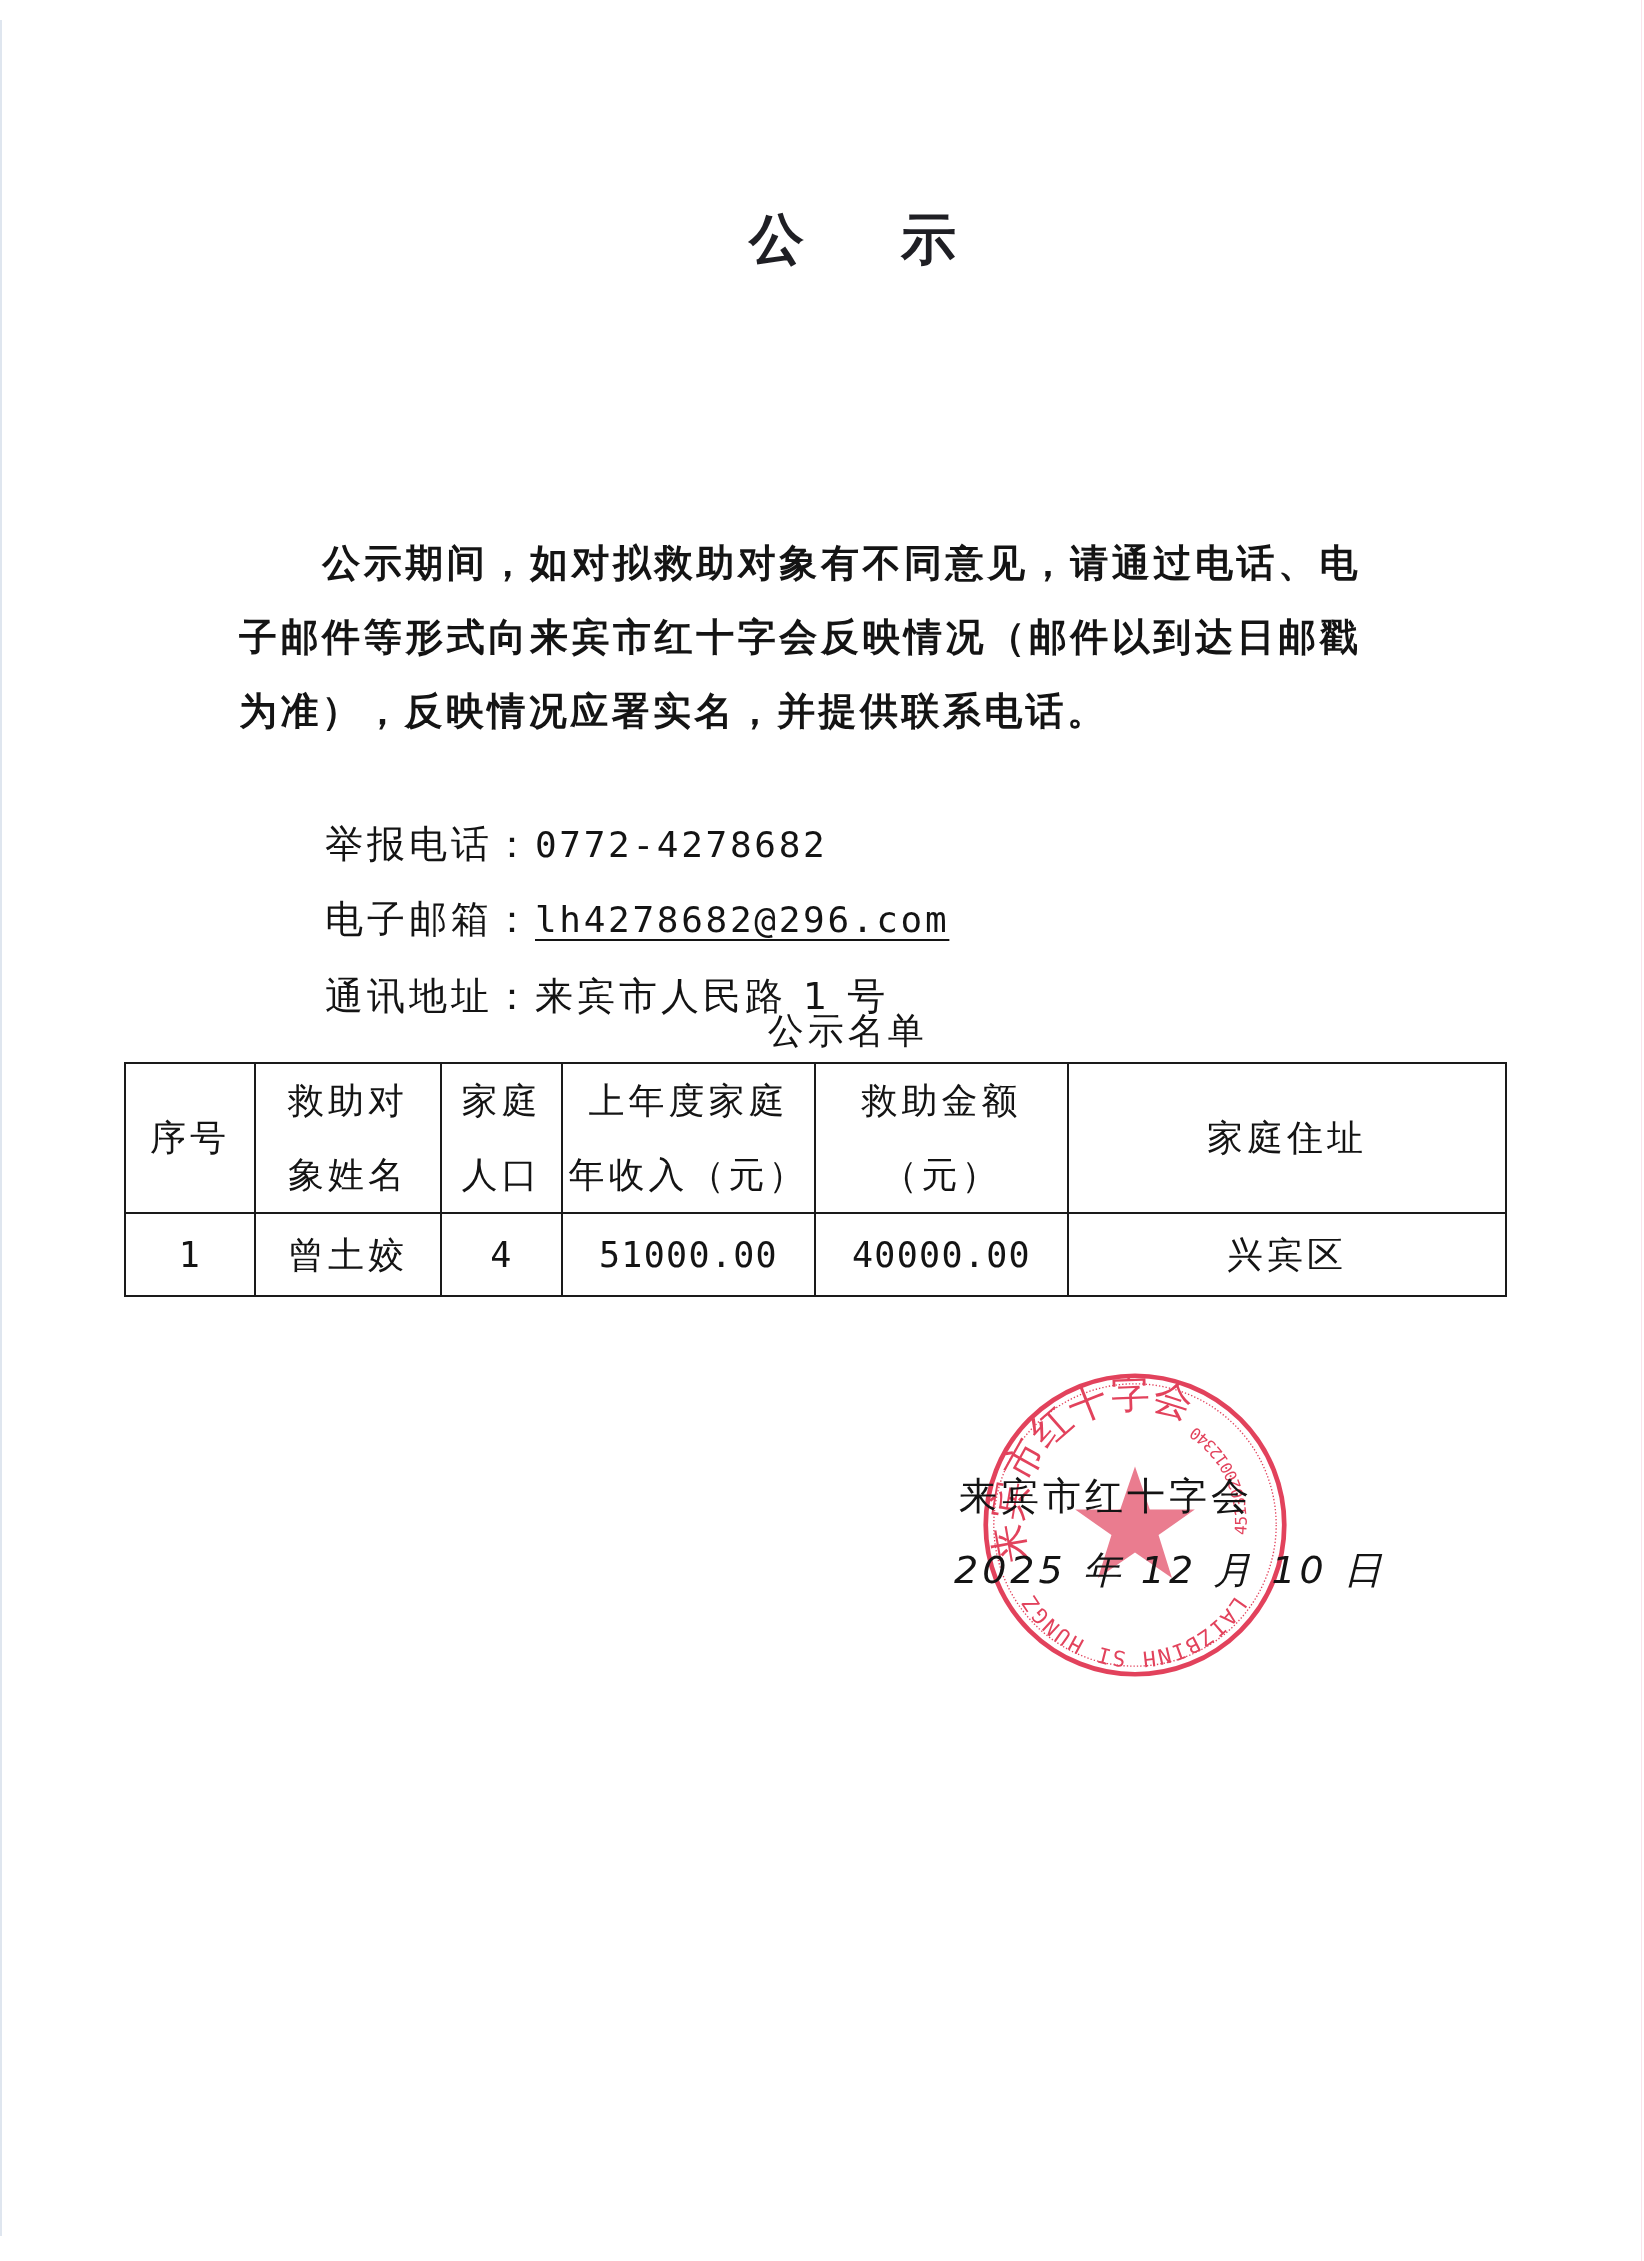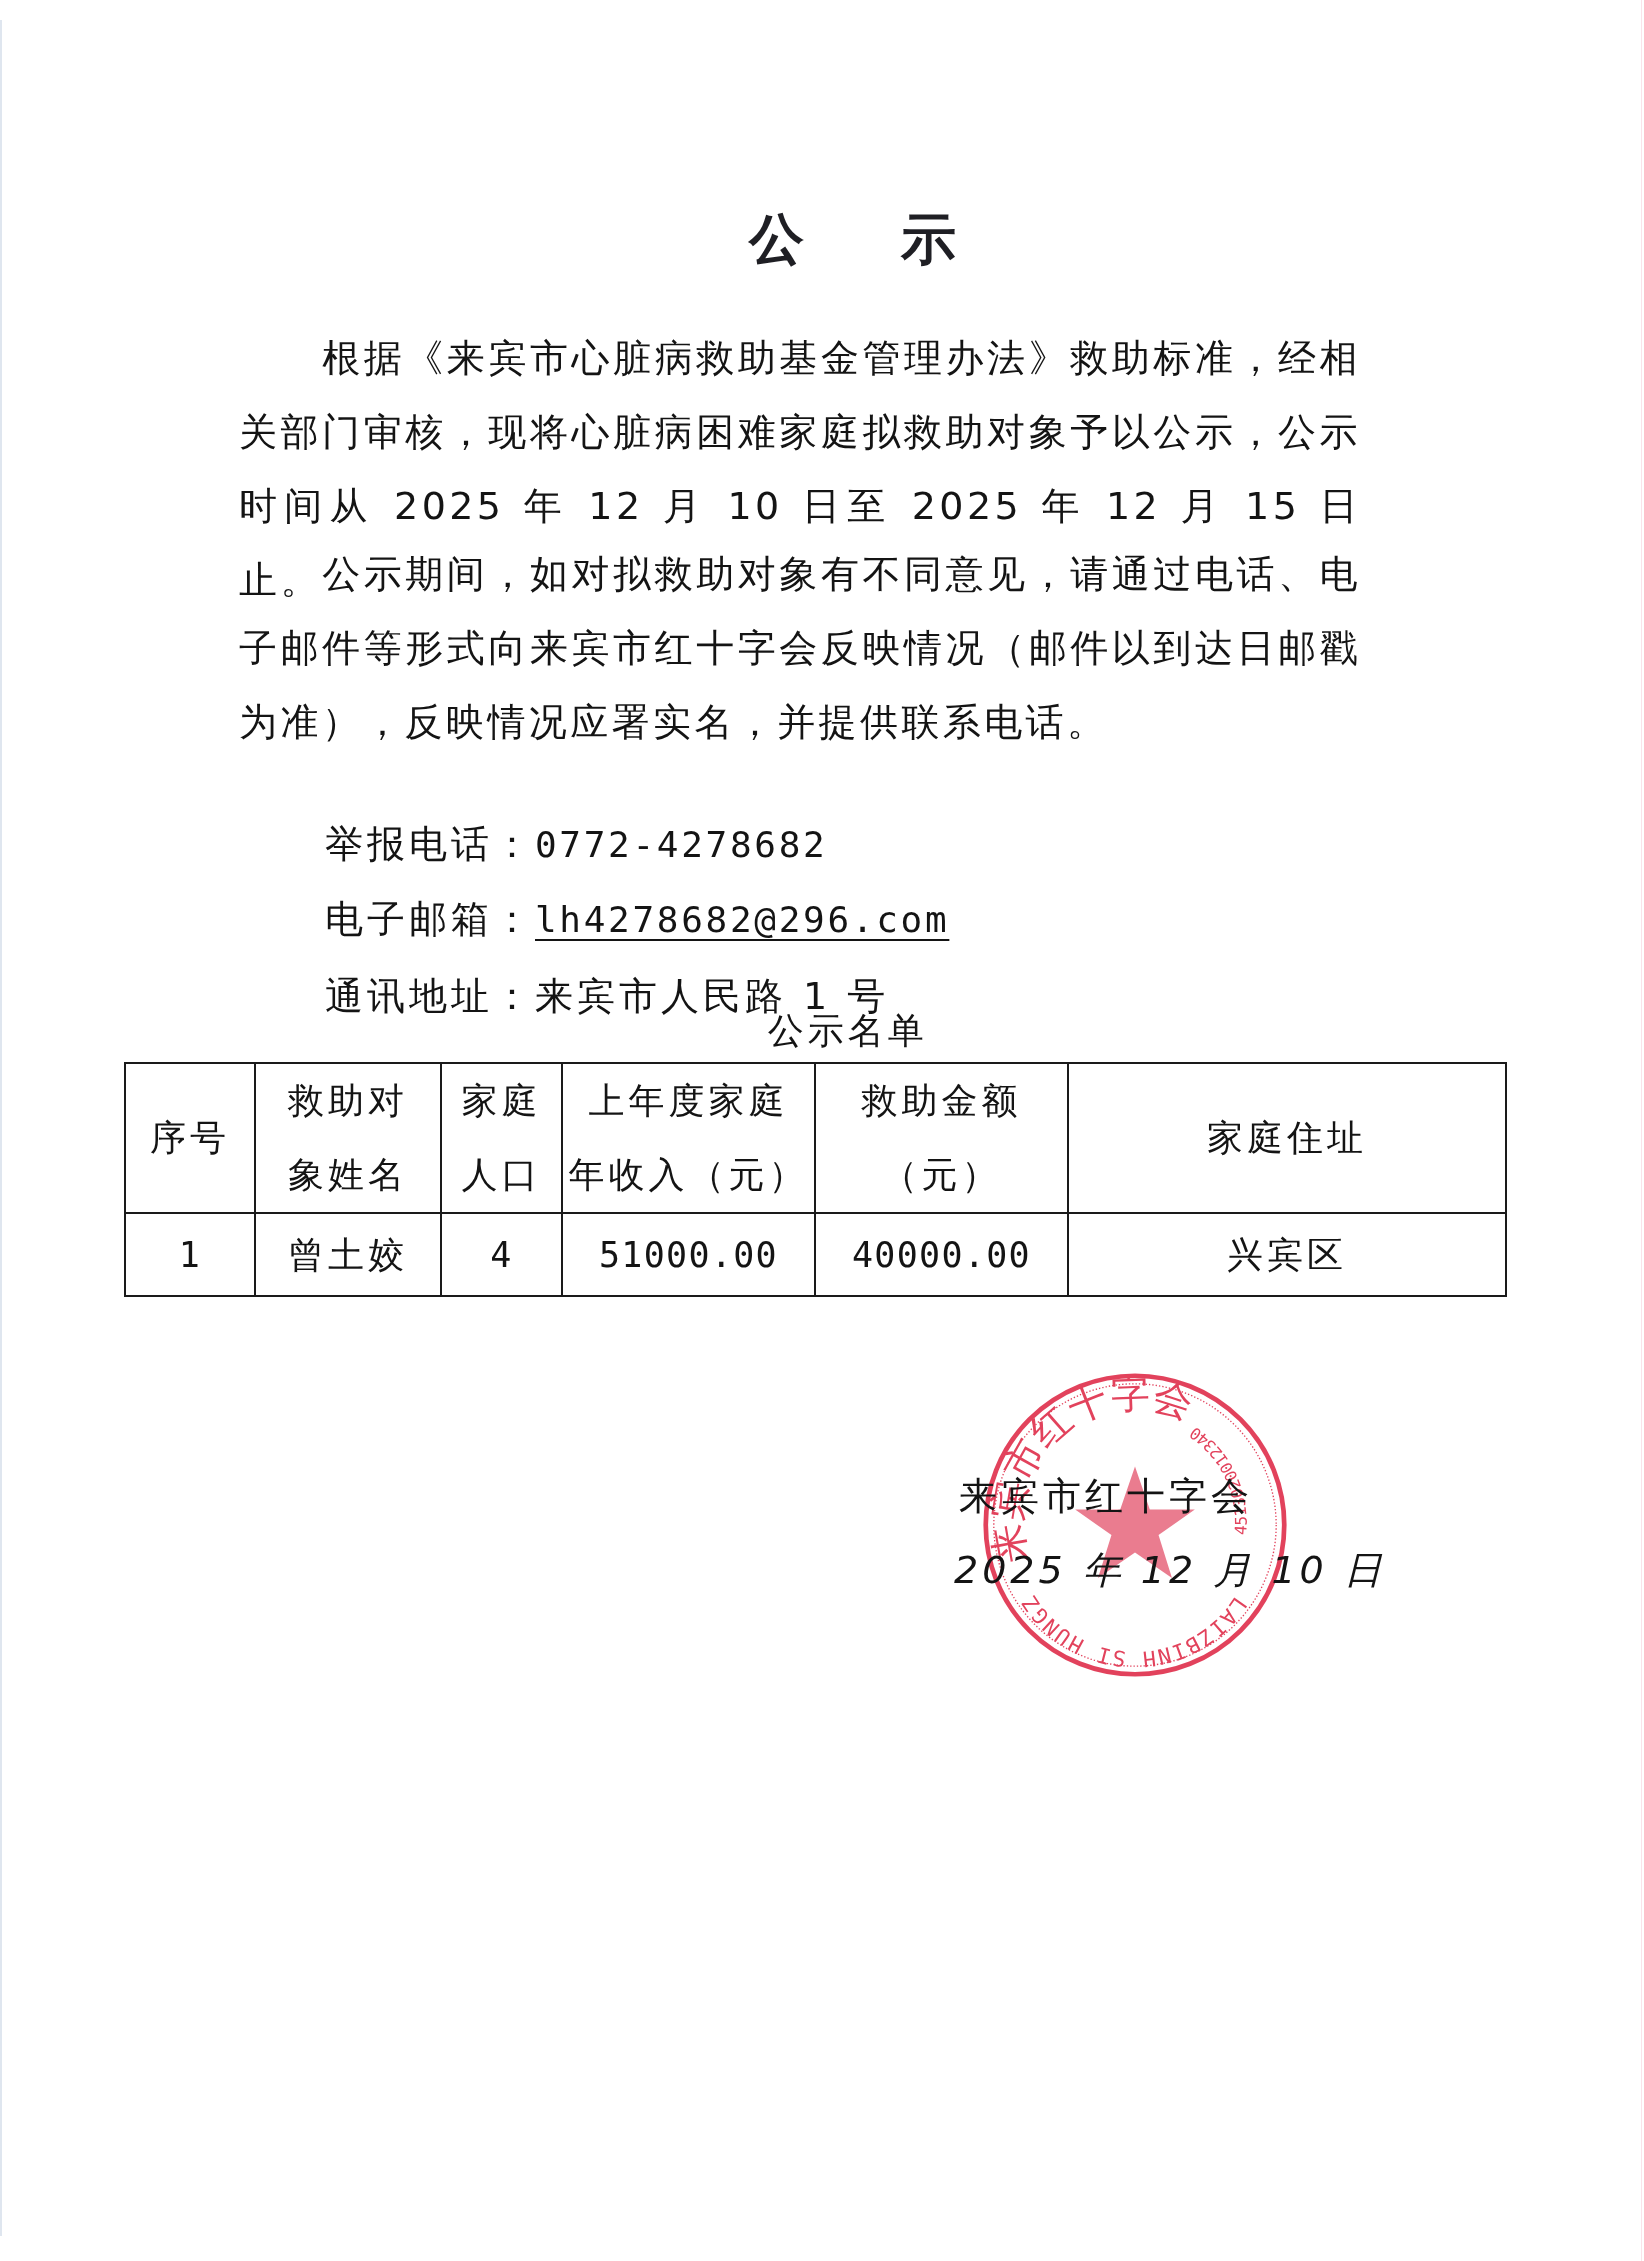--- a/index.html
+++ b/index.html
@@ -32,21 +32,21 @@
       text-indent: 27px;
       padding-left: 36px;
     }
     .para {
       position: absolute; left: 239px; width: 1122px;
       font-size: 38px; line-height: 74px;
       letter-spacing: 3.4px;
       text-align: justify;
     }
     .p1 { top: 321px; }
-    .p2 { top: 537px; }
+    .p2 { top: 526px; font-weight: bold; }
     .indent { display: inline-block; width: 83px; }
     .contact {
       position: absolute; left: 325px;
       font-size: 38px; letter-spacing: 4px; margin-top: 36px;
     }
     .c1 { top: 783px; }
     .c2 { top: 858px; }
     .c3 { top: 935px; }
     .mono { font-family: "DejaVu Sans Mono", "Liberation Mono", monospace; font-size: 36px; letter-spacing: 2.7px; }
     .email { text-decoration: underline; text-underline-offset: 6.7px; text-decoration-thickness: 2px; }
@@ -85,23 +85,20 @@
   </style>
 </head>
 <body>
 
 <div class="page">
   <div class="edge-left"></div>
   <div class="edge-right"></div>
 
   <div class="title">公 示</div>
 
-  <div class="para p1">
-    <span class="indent"></span><span>根据《来宾市心脏病救助基金管理办法》救助标准，经相关部门审核，现将心脏病困难家庭拟救助对象予以公示，公示时间从 2025 年 12 月 10 日至 2025 年 12 月 15 日止。</span>
-  </div>
 
   <div class="para p2">
     <span class="indent"></span><span>公示期间，如对拟救助对象有不同意见，请通过电话、电子邮件等形式向来宾市红十字会反映情况（邮件以到达日邮戳为准），反映情况应署实名，并提供联系电话。</span>
   </div>
 
   <div class="contact c1">
     <span>举报电话：</span><span class="mono">0772-4278682</span>
   </div>
   <div class="contact c2">
     <span>电子邮箱：</span><span class="mono email">lh4278682@296.com</span>

